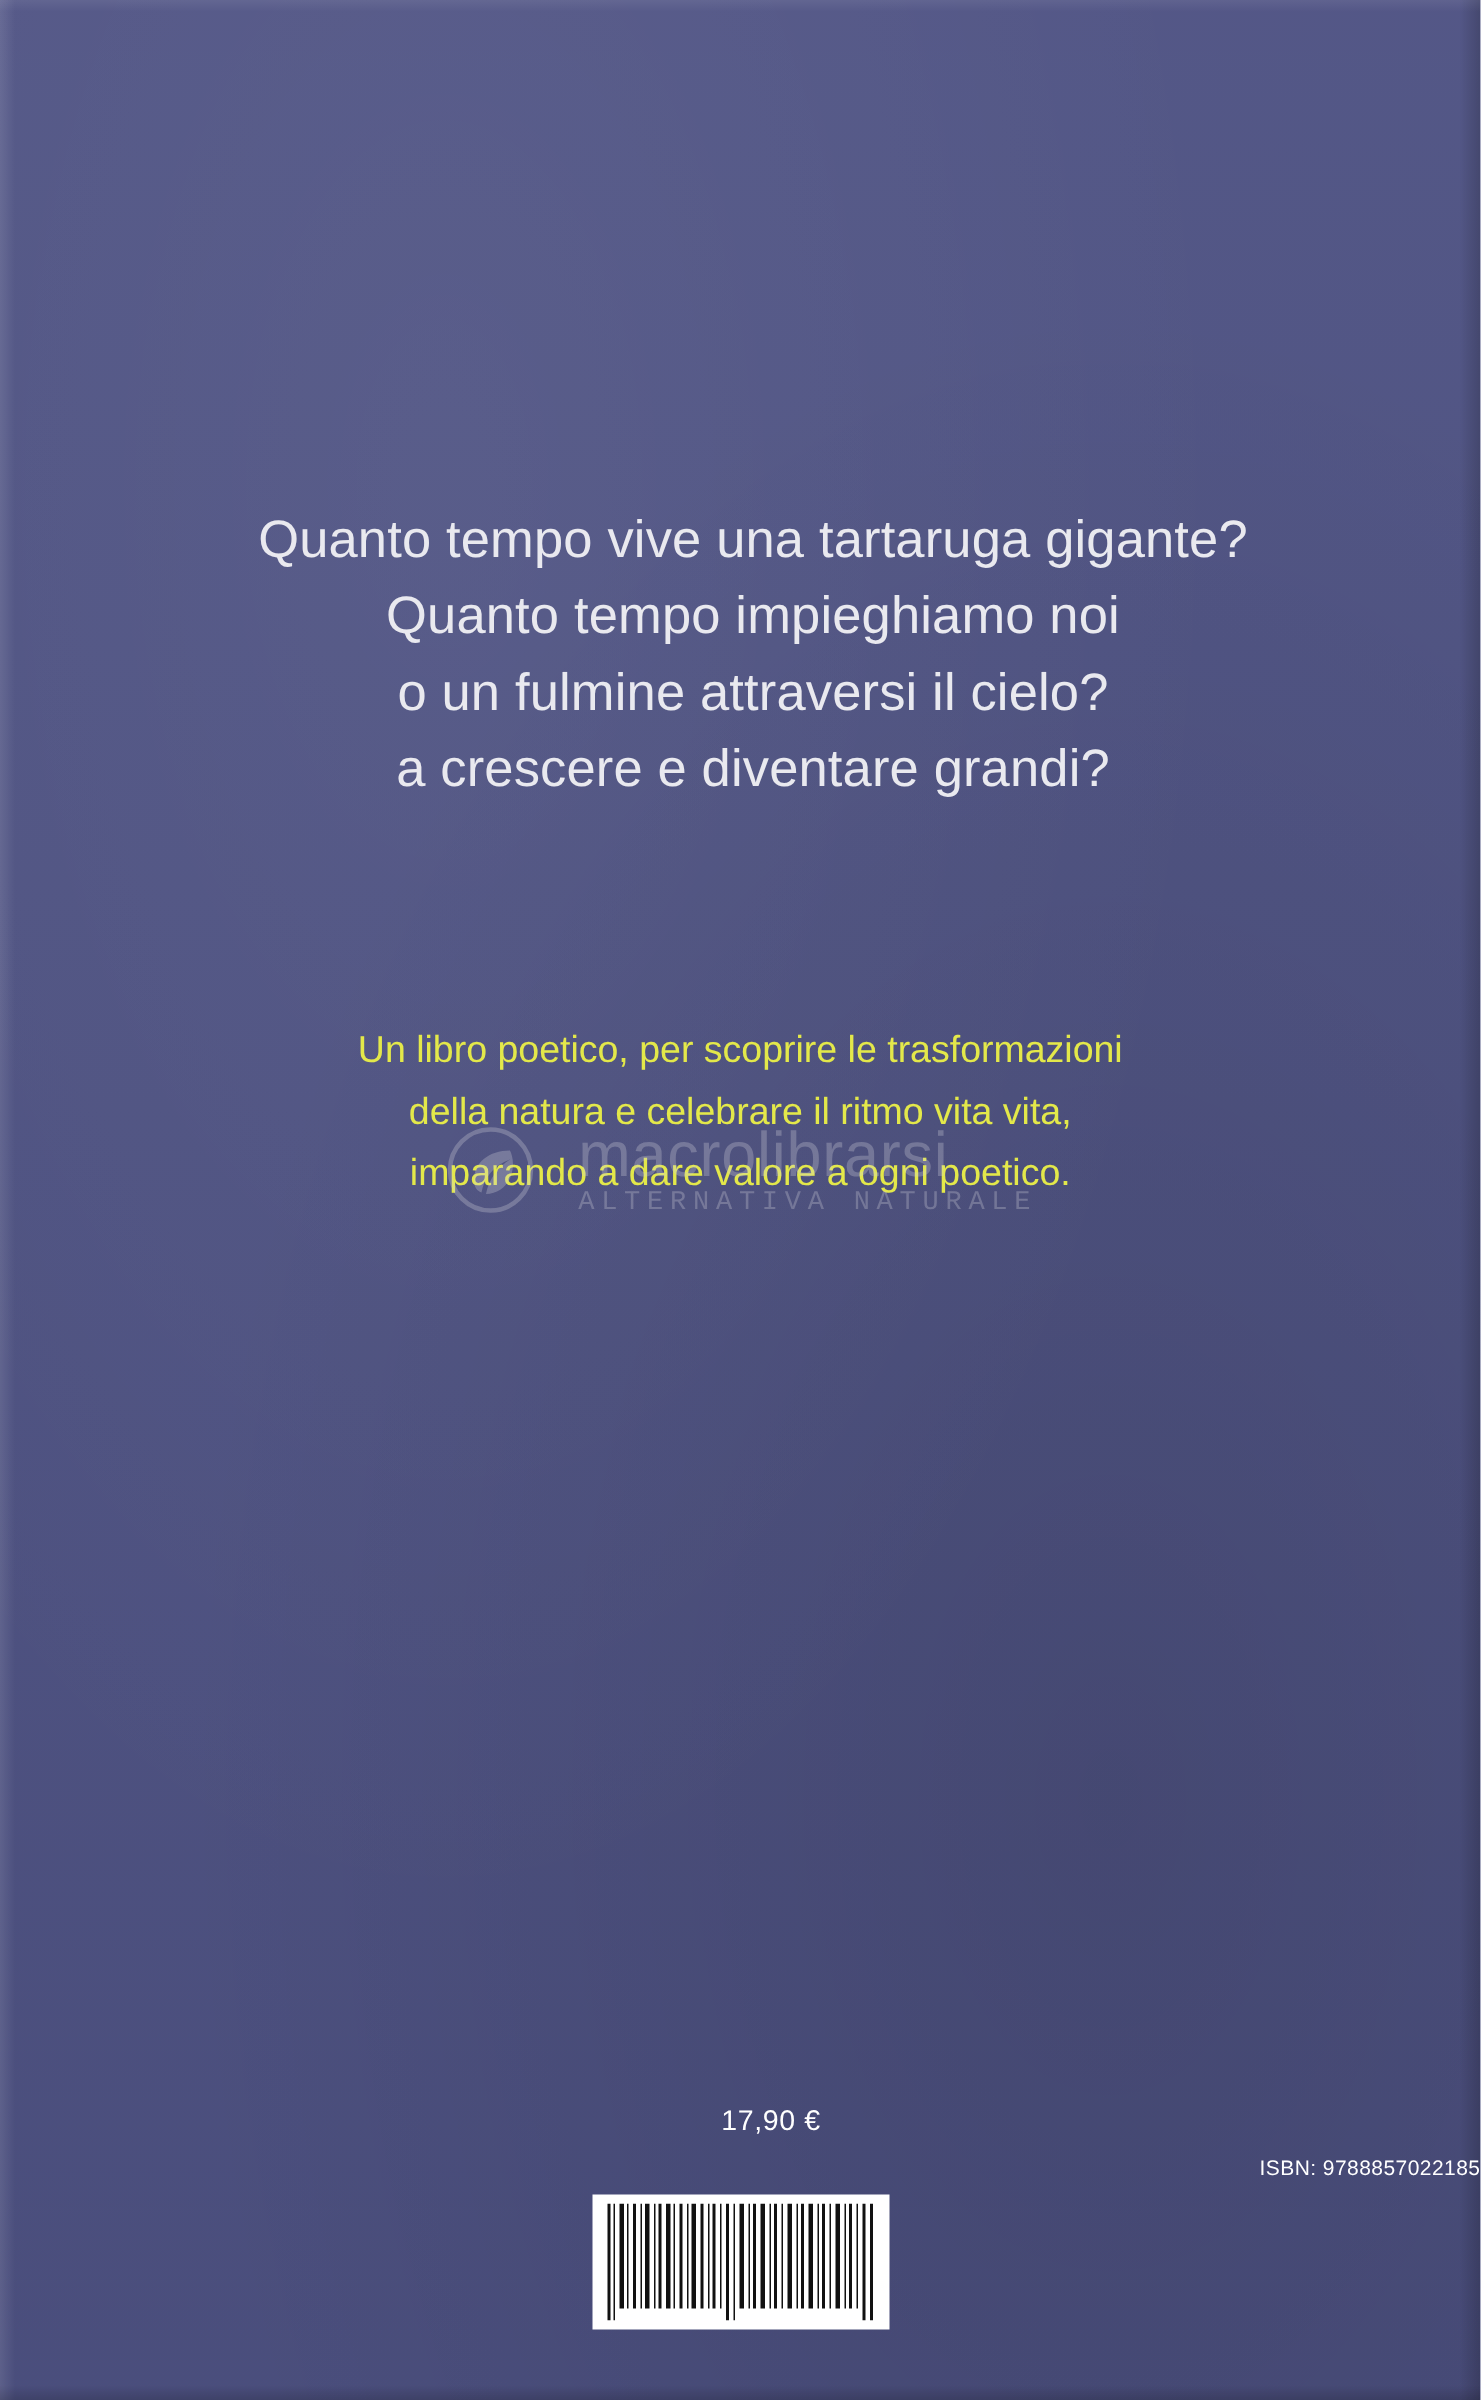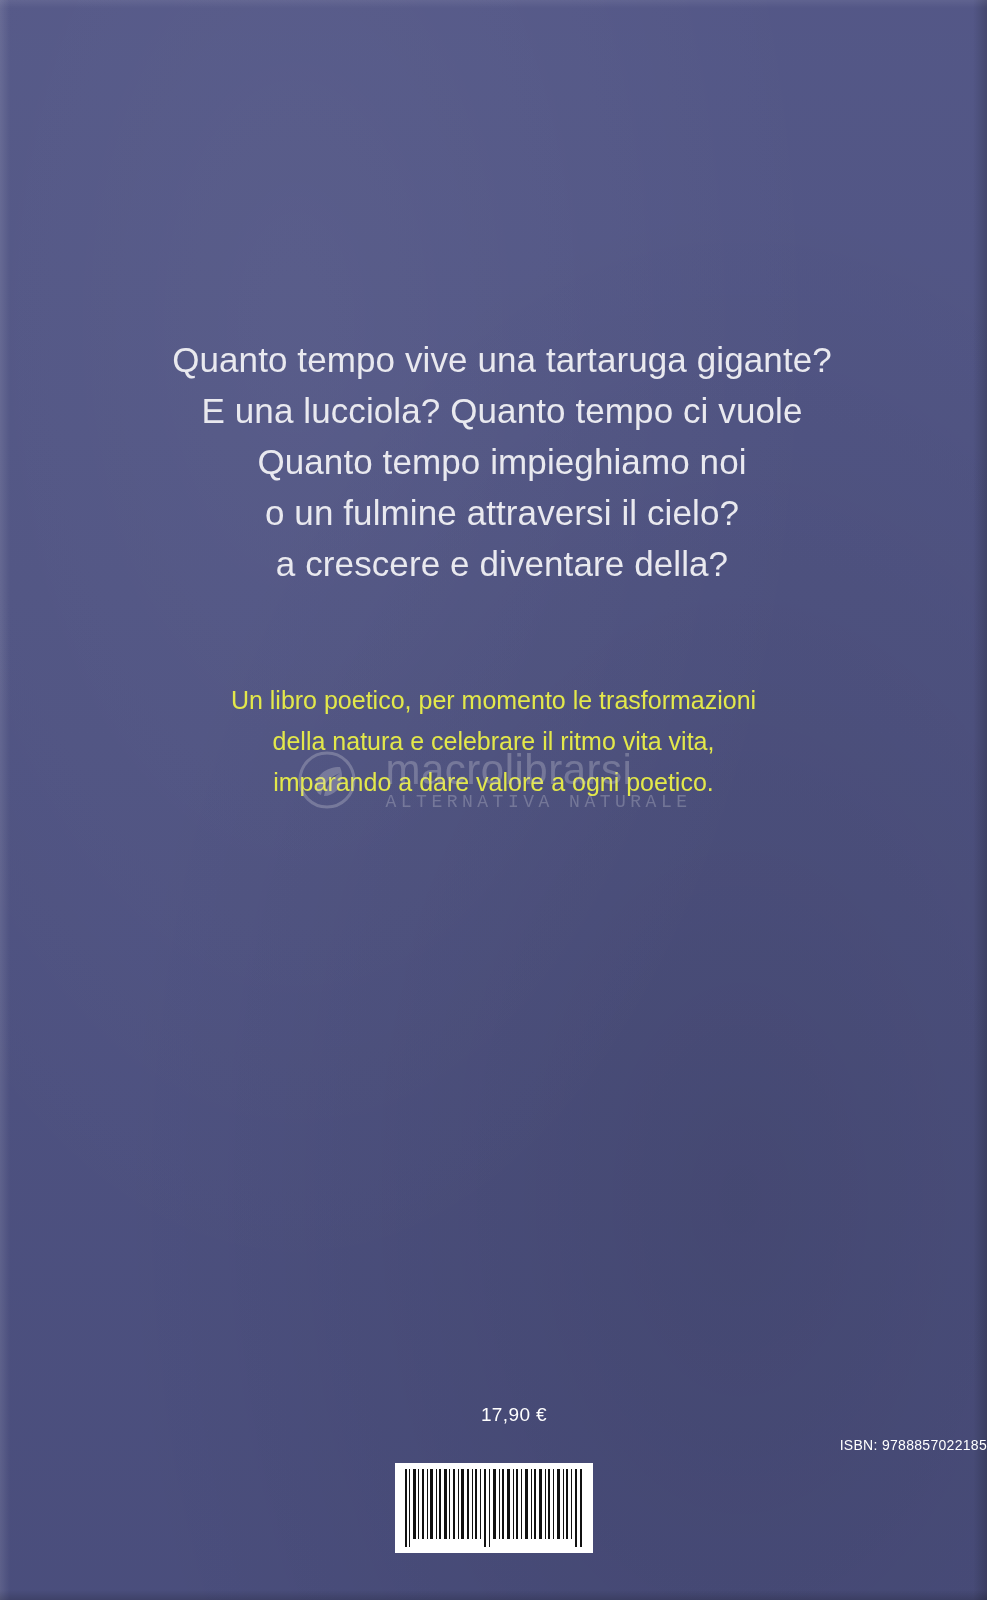--- a/index.html
+++ b/index.html
@@ -168,28 +168,27 @@
 
 <div class="page">
   <div class="texture"></div>
   <div class="edge-left"></div>
   <div class="edge-right"></div>
   <div class="edge-top"></div>
   <div class="edge-bottom"></div>
 
   <div class="blurb">
     <span class="line">Quanto tempo vive una tartaruga gigante?</span>
-    <span class="line">E una lucciola? Quanto tempo ci vuole</span>
     <span class="line">Quanto tempo impieghiamo noi</span>
     <span class="line">o un fulmine attraversi il cielo?</span>
-    <span class="line">a crescere e diventare della?</span>
+    <span class="line">a crescere e diventare grandi?</span>
   </div>
 
   <div class="tagline">
-    <span class="line">Un libro poetico, per momento le trasformazioni</span>
+    <span class="line">Un libro poetico, per scoprire le trasformazioni</span>
     <span class="line">della natura e celebrare il ritmo vita vita,</span>
     <span class="line">imparando a dare valore a ogni poetico.</span>
   </div>
 
   <div class="watermark">
     <span class="wm-mark">
       <svg viewBox="0 0 62 62" width="62" height="62" aria-hidden="true">
         <circle cx="31" cy="31" r="27" fill="none" stroke="#cfcfd8" stroke-width="3"></circle>
         <path d="M44 18 C30 18 20 26 20 38 C20 42 22 45 25 46 C27 36 33 28 44 24 C36 29 30 37 28 47 C38 47 46 39 46 27 C46 23 45 20 44 18 Z" fill="#cfcfd8"></path>
       </svg>

